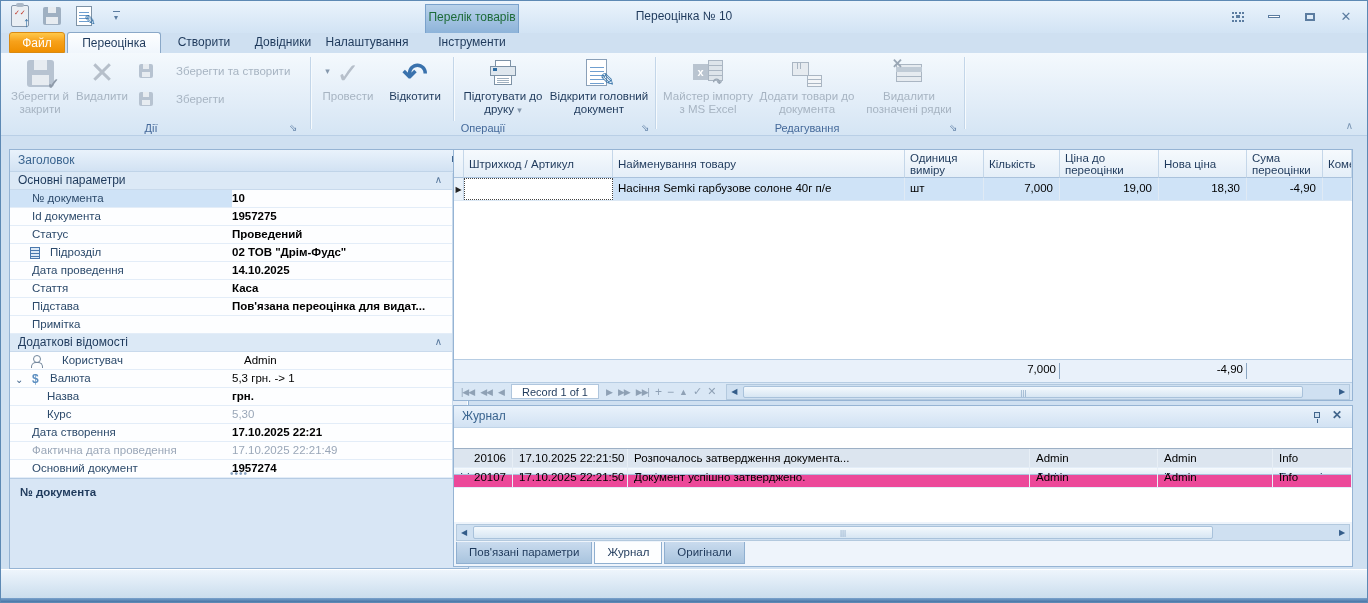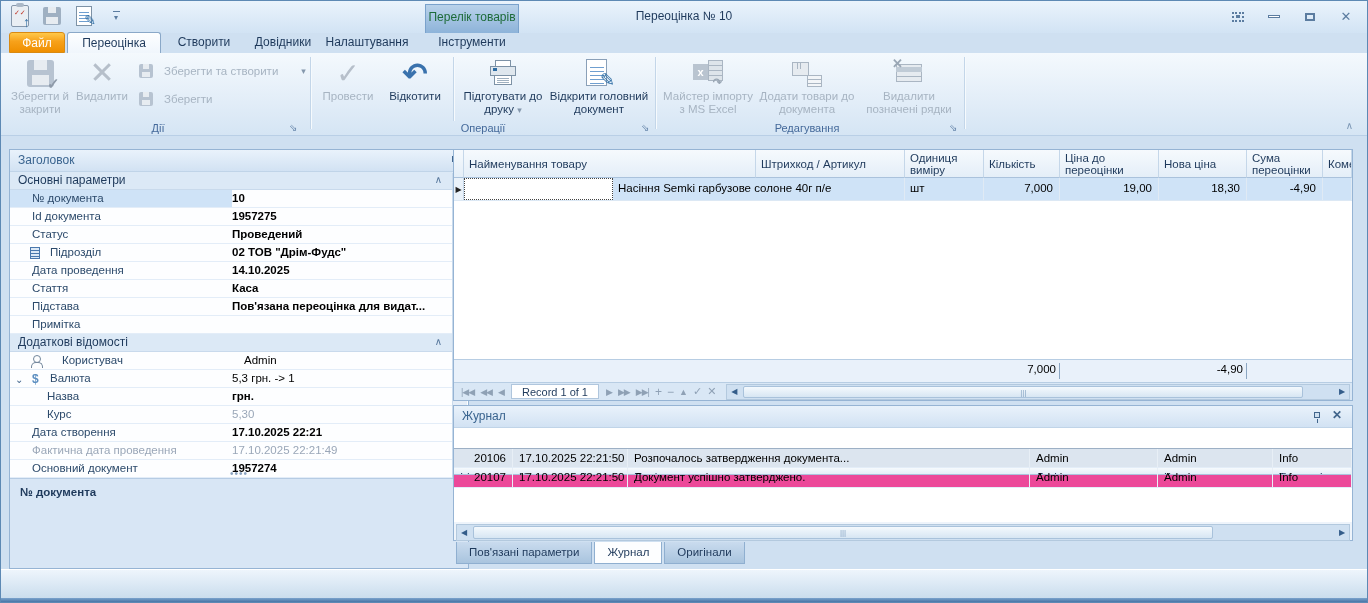--- a/index.html
+++ b/index.html
@@ -34,21 +34,21 @@
 
   
   .ribbon { position:absolute; left:0; top:52px; width:100%; height:83px;
     background:linear-gradient(#f4f9fd,#e2edf8 60%,#d5e5f4); border-bottom:1px solid #b9cfe6; }
   .gsep { position:absolute; top:4px; height:72px; width:1px; background:#c3d6e9; box-shadow:1px 0 0 #f6fafd; }
   .rb-big { position:absolute; top:3px; width:66px; height:64px; text-align:center; cursor:default; }
   .rb-big .ic { height:34px; display:flex; align-items:center; justify-content:center; }
   .rb-big .lb { font-size:11.5px; line-height:13px; }
   .dis { color:#a7b4c2; }
   .en  { color:#1e395b; }
-  .rb-small { position:absolute; height:20px; display:flex; align-items:center; gap:11px; font-size:11.5px; }
+  .rb-small { position:absolute; height:20px; display:flex; align-items:center; gap:23px; font-size:11.5px; }
   .glabel { position:absolute; bottom:1px; width:100%; text-align:center; font-size:11px; color:#44699a; }
   .launcher { position:absolute; bottom:2px; font-size:10px; color:#6a89ad; }
   .chev-collapse { position:absolute; right:14px; bottom:4px; color:#7c97b5; font-size:10px; }
 
   
   .floppy { position:relative; width:27px; height:27px; border-radius:3px; background:#b7c3d1; }
   .floppy::before { content:""; position:absolute; left:7px; top:0; width:13px; height:10px; background:#e7ecf1; }
   .floppy::after { content:""; position:absolute; left:5px; bottom:2px; width:17px; height:10px; background:#e7ecf1; }
   .floppy .chk { position:absolute; right:-6px; bottom:-6px; font-size:15px; color:#8e9aa9; font-weight:bold; }
   .floppy-s { position:relative; width:14px; height:14px; border-radius:2px; background:#b7c3d1; flex:0 0 14px;}
@@ -153,21 +153,21 @@
   .gnav { position:absolute; left:0; bottom:0; width:100%; height:18px; background:#d9e7f5; border-top:1px solid #b7cde3;
     display:flex; align-items:center; padding-left:4px; font-size:9px; color:#8fa1b5; }
   .gnav .g { margin:0 3px; letter-spacing:-1px; }
   .gnav .rec { background:#fff; border:1px solid #b0c6dd; color:#1e395b; font-size:11px; padding:0 10px; height:15px; line-height:14px; margin:0 4px; letter-spacing:0;}
   .hscroll { position:relative; flex:1; height:16px; margin:0 2px 0 8px; background:#cfe0f1; border:1px solid #b3c9de; display:flex; align-items:center;}
   .hscroll .la,.hscroll .ra { width:14px; text-align:center; color:#345d8a; font-size:8px; }
   .hscroll .tr { flex:1; position:relative; height:100%; }
   .hscroll .tb { position:absolute; left:2px; top:1px; height:12px; background:linear-gradient(#f4f9fd,#d7e6f3); border:1px solid #a9c2db; border-radius:2px; text-align:center; color:#88a5c4; font-size:8px; line-height:11px; }
 
   
-  .journal { position:absolute; left:452px; top:404px; width:900px; height:136px; background:#eef4fb; border:1px solid #96b4d4; }
+  .journal { position:absolute; left:452px; top:404px; width:900px; height:162px; background:#eef4fb; border:1px solid #96b4d4; }
   .jcap { height:22px; background:linear-gradient(#e9f2fb,#d2e2f3); border-bottom:1px solid #c0d4e8;
     color:#3a648f; padding:3px 8px; position:relative; font-size:12px; }
   .jcap .pin { position:absolute; right:30px; top:5px; }
   .jcap .xsmall { position:absolute; right:10px; top:3px; }
   .jgrid { position:absolute; left:0; top:22px; width:100%; height:94px; background:#fff; }
   .jhead { display:flex; height:20px; }
   .jhcell { background:linear-gradient(#f6fafd,#e4eef8); border-right:1px solid #c5d7e9; border-bottom:1px solid #aac2dc;
     font-size:11.5px; color:#1e395b; padding:3px 6px; overflow:hidden; white-space:nowrap;margin-top:40px; }
   .jrow { display:flex; height:20px; border-bottom:1px solid #e3edf8; background:#ec4899; }
   .jrow.sel { background:#dce5ef; border-top:1px solid #9db0c5; }
@@ -252,21 +252,21 @@
     </div>
     <div class="rb-small dis" style="left:138px;top:8px;">
       <span class="floppy-s"></span>
       <span>Зберегти та створити</span>
       <span class="ddarrow" style="margin-left:12px;">▾</span>
     </div>
     <div class="rb-small dis" style="left:138px;top:36px;">
       <span class="floppy-s"></span>
       <span>Зберегти</span>
     </div>
-    <div class="glabel" style="left:7px;width:300px;margin-top:17px;">Дії</div>
+    <div class="glabel" style="left:0;width:300px;margin-top:17px;">Дії</div>
     <span class="launcher" style="left:288px;">⇘</span>
     <div class="gsep" style="left:309px;"></div>
 
     <div class="rb-big dis" style="left:316px;width:62px;">
       <div class="ic">
           <span class="checkicon">✓</span>
         </div>
       <div class="lb">Провести</div>
     </div>
     <div class="rb-big en" style="left:382px;width:64px;">
@@ -428,22 +428,22 @@
     <div class="gripdots">••••</div>
 
     <div class="sdesc">
       <div class="dt">№ документа</div>
     </div>
   </div>
 
   <div class="maingrid">
     <div class="ghead">
       <div class="indhead" style="width:10px;flex:0 0 10px;"></div>
+      <div class="hcell" style="flex:0 0 149px;padding-top:8px;">Штрихкод / Артикул</div>
       <div class="hcell" style="flex:0 0 292px;padding-top:8px;">Найменування товару</div>
-      <div class="hcell" style="flex:0 0 149px;padding-top:8px;">Штрихкод / Артикул</div>
       <div class="hcell" style="flex:0 0 79px;">Одиниця виміру</div>
       <div class="hcell" style="flex:0 0 76px;padding-top:8px;">Кількість</div>
       <div class="hcell" style="flex:0 0 99px;">Ціна до переоцінки</div>
       <div class="hcell" style="flex:0 0 88px;padding-top:8px;">Нова ціна</div>
       <div class="hcell" style="flex:0 0 76px;">Сума переоцінки</div>
       <div class="hcell" style="flex:1;padding-top:8px;">Коментар</div>
     </div>
     <div class="grow">
       <div class="indcell" style="width:10px;flex:0 0 10px;">▶</div>
       <div class="gcell editcell" style="flex:0 0 149px;"></div>

